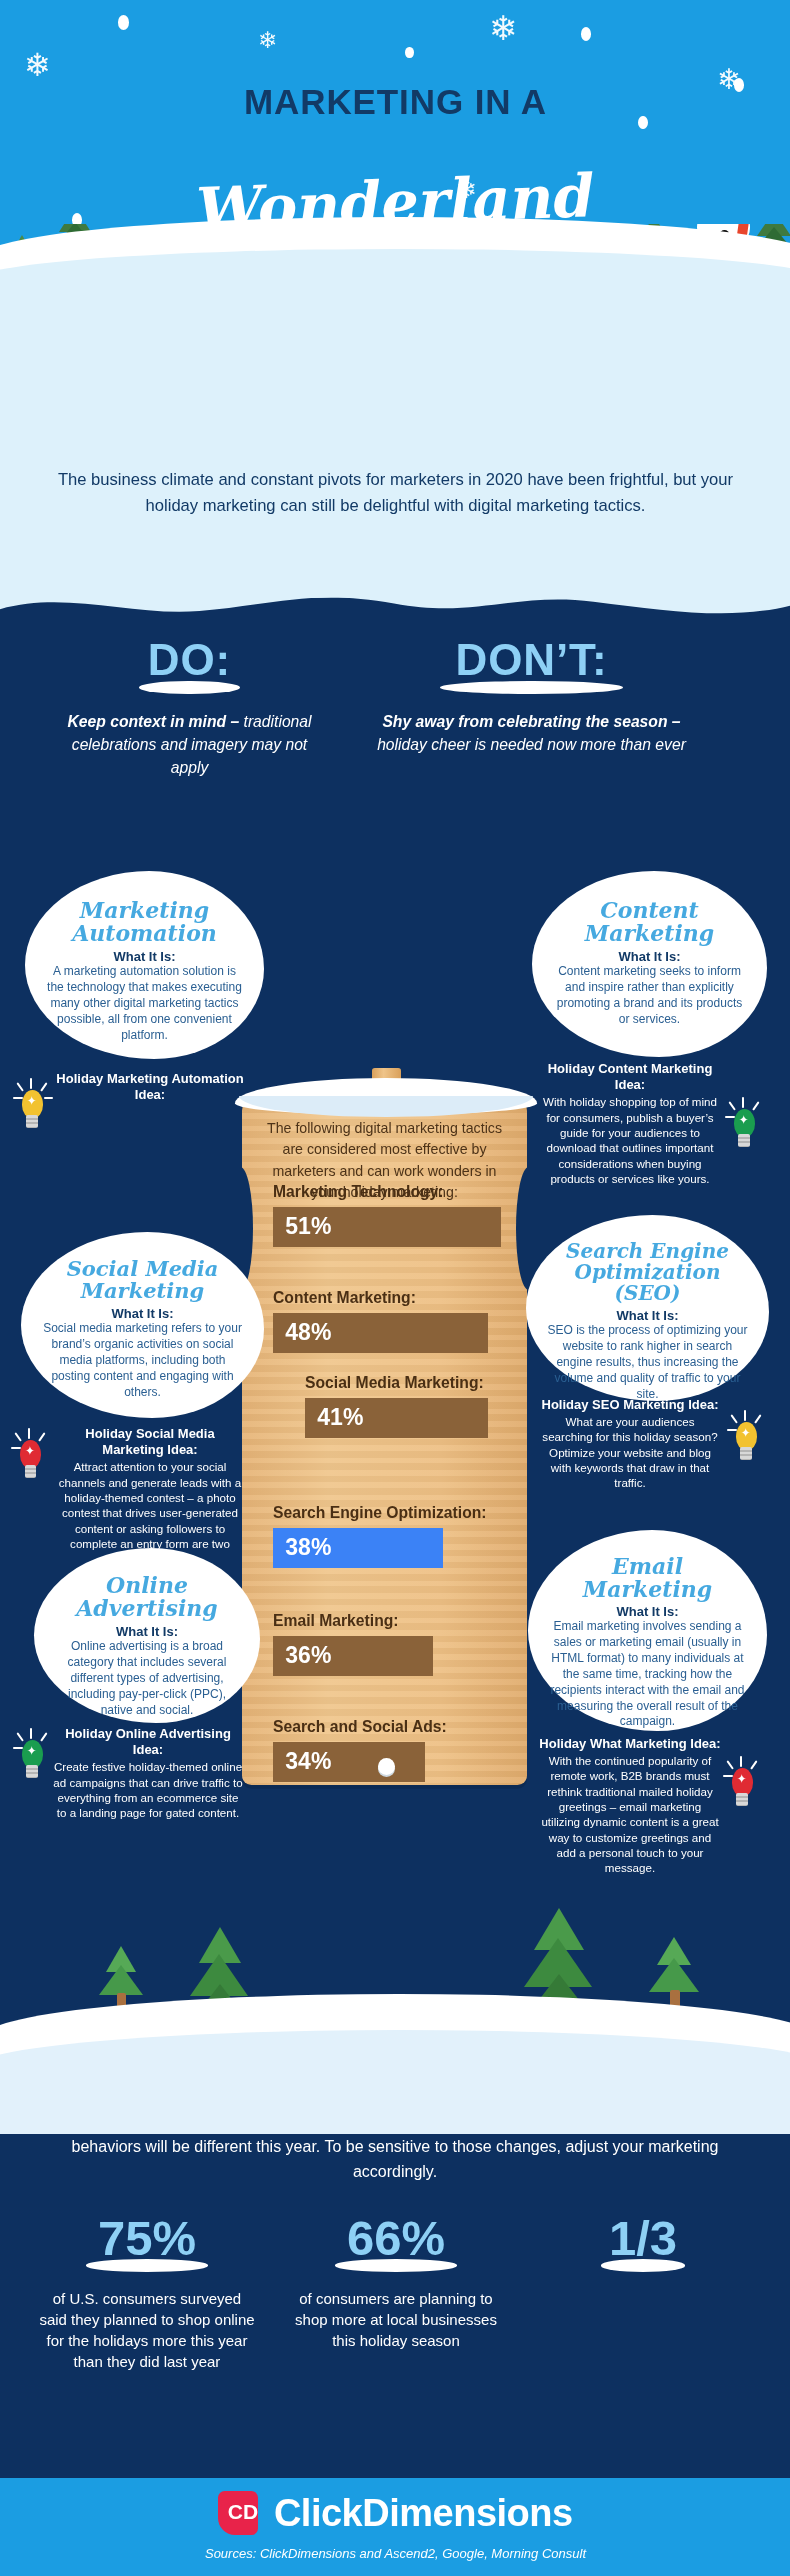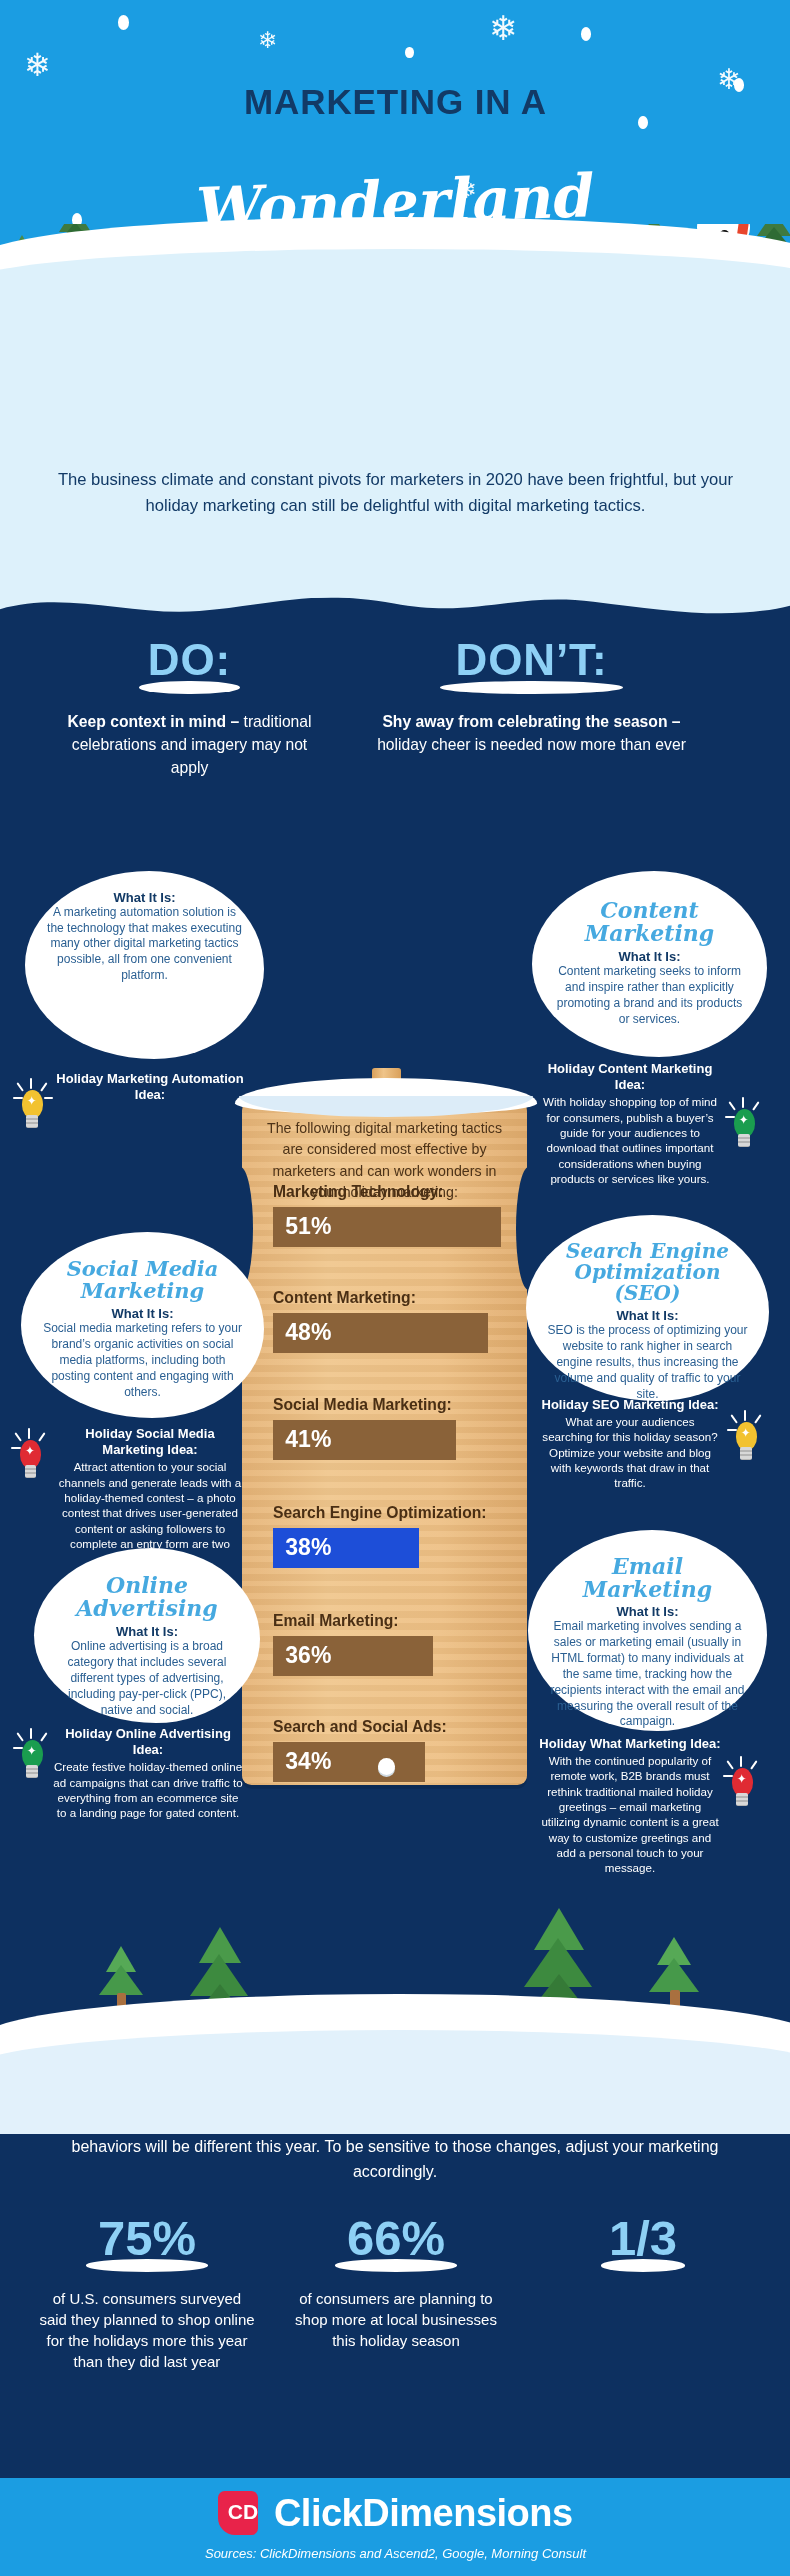--- a/index.html
+++ b/index.html
@@ -83,21 +83,21 @@
     font-family:"Liberation Sans", sans-serif; font-weight:bold;
     color:#8ed0f5; font-size:44px; letter-spacing:0.9px; position:relative;
     display:inline-block;
   }
   .icy::after{
     content:""; position:absolute; left:-10%; bottom:-9.5px; width:120%; height:13.3px;
     background:#ffffff; border-radius:50%;
   }
   .do-col { position:absolute; left:52px; top:36px; width:275px; text-align:center; }
   .dont-col { position:absolute; left:375px; top:36px; width:313px; text-align:center; }
-  .dd-body { margin-top:26.6px; color:#ffffff; font-size:15.7px; line-height:1.45; }
+  .dd-body { margin-top:26.6px; color:#ffffff; font-size:15.7px; line-height:1.45;font-style:italic; }
   .dd-body b { display:inline; }
 
   
   .post {
     position:absolute; left:372px; top:470px; width:28.5px; height:707px;
     background:linear-gradient(90deg,#d9a05b,#efc489 40%,#d9a05b);
     border-radius:2.8px;
   }
   .sign {
     position:absolute; left:242px; top:503px; width:285px; height:684px;
@@ -323,40 +323,41 @@
   <div class="sign-intro">The following digital marketing tactics are considered most effective by marketers and can work wonders in your holiday marketing:</div>
   <div id="bars">
       <div class="bar-block" style="top: 585px;">
         <div class="bar-label">Marketing Technology:</div>
         <div class="bar" style="background: rgb(138, 98, 57); width: 228px;">51%</div>
       </div>
       <div class="bar-block" style="top: 691px;">
         <div class="bar-label">Content Marketing:</div>
         <div class="bar" style="background: rgb(138, 98, 57); width: 215px;">48%</div>
       </div>
-      <div class="bar-block" style="top: 798px;">
+      <div class="bar-block" style="top: 776px; margin-left: 32px;">
         <div class="bar-label">Social Media Marketing:</div>
         <div class="bar" style="background: rgb(138, 98, 57); width: 183px;">41%</div>
       </div>
       <div class="bar-block" style="top: 906px;">
         <div class="bar-label">Search Engine Optimization:</div>
-        <div class="bar" style="background: #1d4ed8; width: 146px;">38%</div>
+        <div class="bar" style="background: #3b82f6; width: 170px;">38%</div>
       </div>
       <div class="bar-block" style="top: 1014px;">
         <div class="bar-label">Email Marketing:</div>
         <div class="bar" style="background: rgb(138, 98, 57); width: 160px;">36%</div>
       </div>
       <div class="bar-block" style="top: 1120px;">
         <div class="bar-label">Search and Social Ads:</div>
         <div class="bar" style="background: rgb(138, 98, 57); width: 152px;">34%</div>
       </div>
     </div>
   <div class="knob"></div>
 
   <div class="blob" style="left:25px;top:273px;width:239px;height:188px;">
+    <div class="blob-title" style="font-size:22px;margin-top:13.3px;">Marketing Automation</div>
     <div class="what-label">What It Is:</div>
     <div class="what-body">A marketing automation solution is the technology that makes executing many other digital marketing tactics possible, all from one convenient platform.</div>
   </div>
   <div class="idea" style="left:55px;top:473px;width:190px;">
     <div class="idea-title">Holiday Marketing Automation Idea:</div>
   </div>
   <div class="bulb" style="left:15px;top:486px;">
     <span class="ray" style="left:3.8px;top:-1.9px;height:9.5px;transform:rotate(-35deg);"></span>
     <span class="ray" style="left:15px;top:-5.7px;height:10.4px;"></span>
     <span class="ray" style="left:27.5px;top:-1.9px;height:9.5px;transform:rotate(35deg);"></span>

